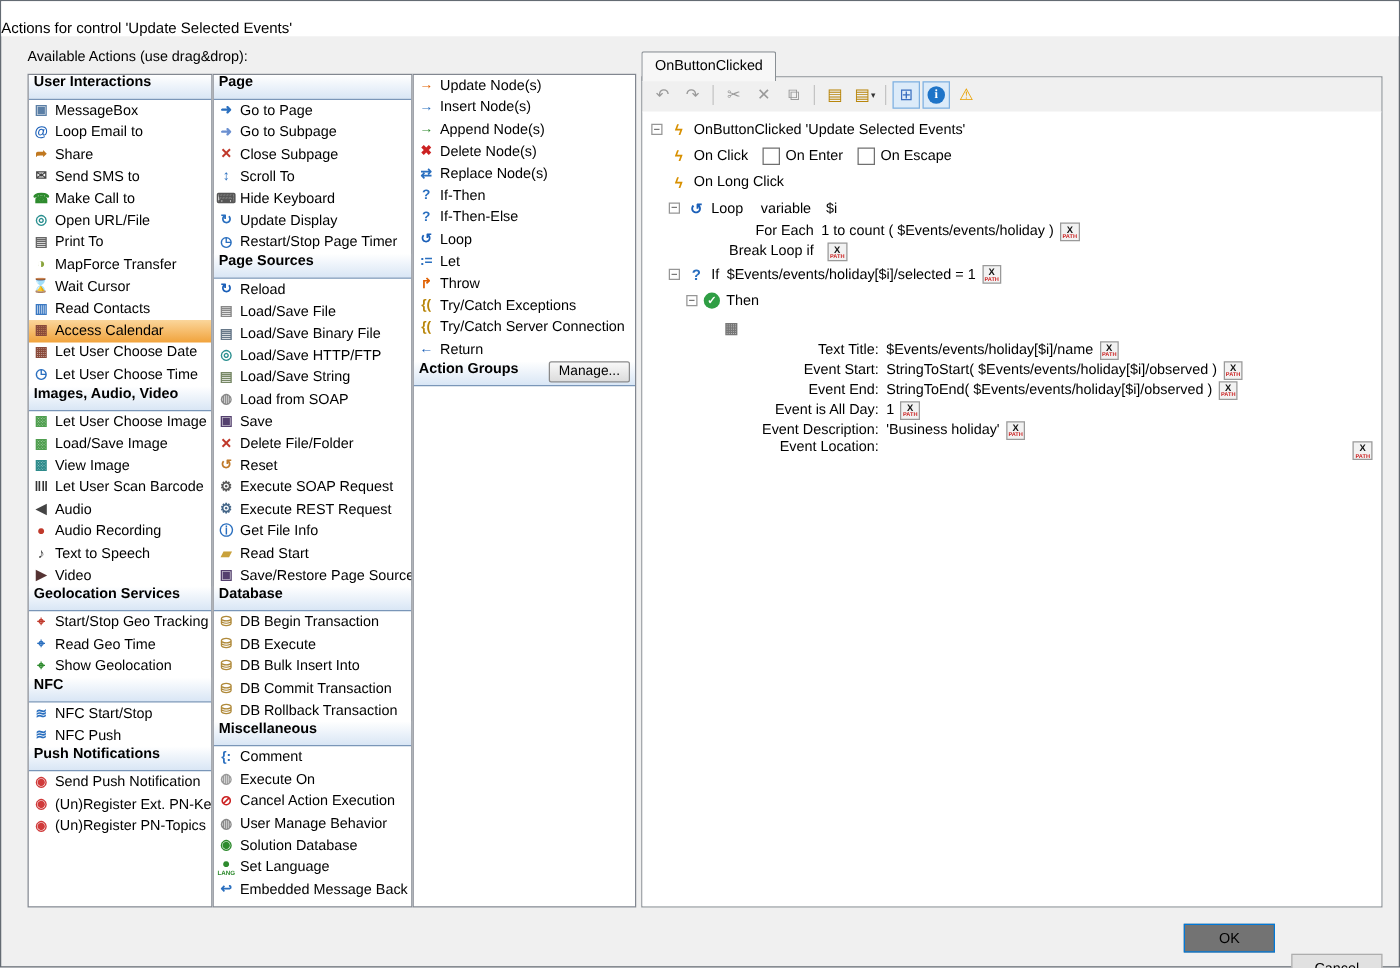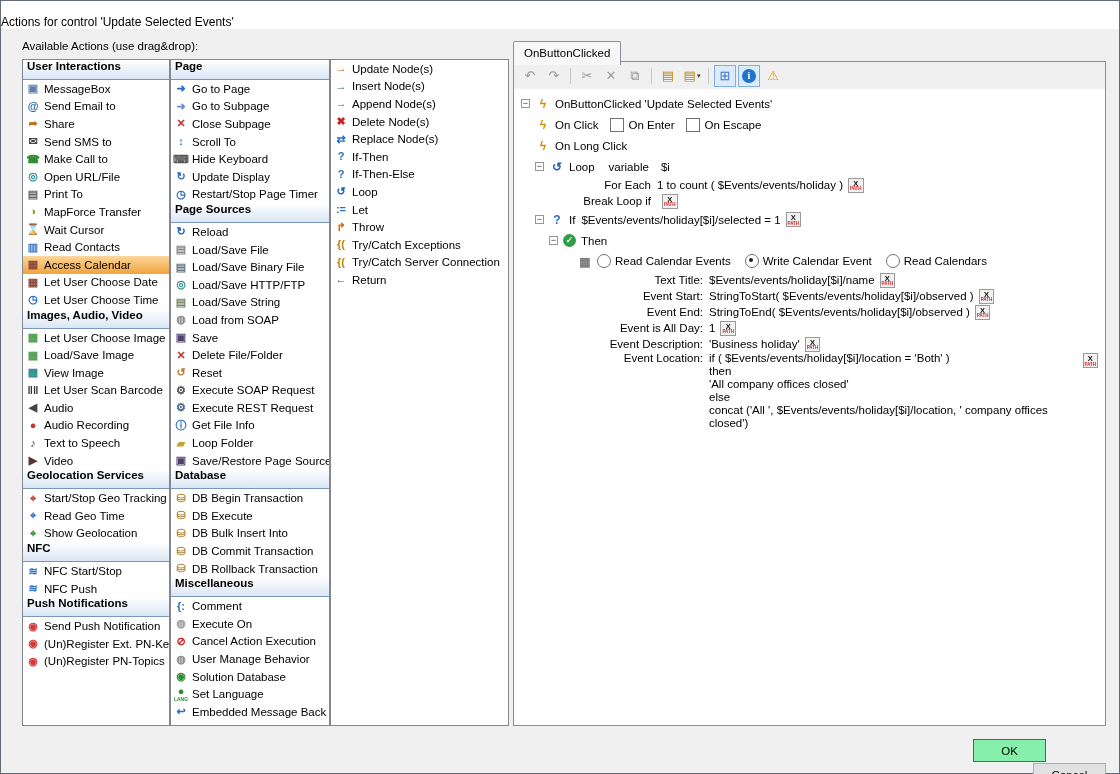--- a/index.html
+++ b/index.html
@@ -61,21 +61,21 @@
   .frow .flabel{display:inline-block;width:182px;min-width:182px;text-align:right;margin-right:6px}
   .frow .fval{color:#000}
   .frow.multi{height:auto;align-items:flex-start}
   .frow.multi .fval{white-space:pre-line;line-height:13px}
   .frow.multi .xp{margin-left:auto;margin-top:1px}
   .gapA{margin-left:14px}
   .gapB{margin-left:12px}
   .mr6{margin-right:6px}
 
   .footer-btn{position:absolute;width:73px;height:23px;font-size:11.5px;font-family:inherit;background:#e1e1e1;border:1px solid #adadad}
-  .footer-btn.ok{left:972px;top:738px;background:#86efac;border:1px solid #0078d7}
+  .footer-btn.ok{left:946px;top:738px;background:#737373;border:1px solid #0078d7}
   .footer-btn.cancel{left:1032px;top:762px}
 </style>
 </head>
 <body>
 
 <div class="dialog">
   <div class="titlebar">
     <span class="title">Actions for control 'Update Selected Events'</span>
   </div>
 
@@ -85,21 +85,21 @@
     <div class="listbox c0">
         <div class="lb-header">
           <span>User Interactions</span>
         </div>
         <div class="lb-item">
           <span class="ico" style="color: rgb(91, 127, 166);">▣</span>
           <span>MessageBox</span>
         </div>
         <div class="lb-item">
           <span class="ico" style="color: rgb(26, 95, 184);">@</span>
-          <span>Send Email to</span>
+          <span>Loop Email to</span>
         </div>
         <div class="lb-item">
           <span class="ico" style="color: rgb(192, 120, 32);">➦</span>
           <span>Share</span>
         </div>
         <div class="lb-item">
           <span class="ico" style="color: rgb(68, 68, 68);">✉</span>
           <span>Send SMS to</span>
         </div>
         <div class="lb-item">
@@ -293,21 +293,21 @@
         <div class="lb-item">
           <span class="ico" style="color: rgb(68, 102, 136);">⚙</span>
           <span>Execute REST Request</span>
         </div>
         <div class="lb-item">
           <span class="ico" style="color: rgb(42, 111, 191);">ⓘ</span>
           <span>Get File Info</span>
         </div>
         <div class="lb-item">
           <span class="ico" style="color: rgb(201, 161, 59);">▰</span>
-          <span>Loop Folder</span>
+          <span>Read Start</span>
         </div>
         <div class="lb-item">
           <span class="ico" style="color: rgb(84, 64, 110);">▣</span>
           <span>Save/Restore Page Sources</span>
         </div>
         <div class="lb-header">
           <span>Database</span>
         </div>
         <div class="lb-item">
           <span class="ico" style="color: rgb(176, 138, 58);">⛁</span>
@@ -406,20 +406,24 @@
           <span class="ico" style="color: rgb(184, 134, 11);">{(</span>
           <span>Try/Catch Exceptions</span>
         </div>
         <div class="lb-item">
           <span class="ico" style="color: rgb(184, 134, 11);">{(</span>
           <span>Try/Catch Server Connection</span>
         </div>
         <div class="lb-item">
           <span class="ico" style="color: rgb(26, 95, 184);">←</span>
           <span>Return</span>
+        </div>
+        <div class="lb-header">
+          <span>Action Groups</span>
+          <button class="mini-btn">Manage...</button>
         </div>
       </div>
   </div>
 
   <div class="tab">OnButtonClicked</div>
 
   <div class="panel">
     <div class="toolbar" id="toolbar">
         <button class="tbtn">
           <span class="ico" style="color: rgb(154, 154, 154);">↶</span>
@@ -516,30 +520,20 @@
       </div>
 
       <div class="trow ml2">
         <span class="exp">−</span>
         <span class="tico then-badge" style="color: rgb(255, 255, 255);">✓</span>
         <span>Then</span>
       </div>
 
       <div class="trow ml3">
         <span class="tico" style="color: rgb(119, 119, 119);">▦</span>
-        <span id="radios"><span class="radio-item">
-              <span class="radio"></span>
-              <span>Read Calendar Events</span>
-            </span><span class="radio-item">
-              <span class="radio on"></span>
-              <span>Write Calendar Event</span>
-            </span><span class="radio-item">
-              <span class="radio"></span>
-              <span>Read Calendars</span>
-            </span></span>
       </div>
 
       <div id="fieldRows">
           <div class="frow">
             <span class="flabel">Text Title:</span>
             <span class="fval">$Events/events/holiday[$i]/name</span>
             <span class="xp">
               <span class="xp-x">X</span>
               <span class="xp-path">PATH</span>
             </span>
@@ -571,25 +565,20 @@
           <div class="frow">
             <span class="flabel">Event Description:</span>
             <span class="fval">'Business holiday'</span>
             <span class="xp">
               <span class="xp-x">X</span>
               <span class="xp-path">PATH</span>
             </span>
           </div>
           <div class="frow multi">
             <span class="flabel">Event Location:</span>
-            <span class="fval">if ( $Events/events/holiday[$i]/location = 'Both' )
-then
-'All company offices closed'
-else
-concat ('All ', $Events/events/holiday[$i]/location, ' company offices closed')</span>
             <span class="xp">
               <span class="xp-x">X</span>
               <span class="xp-path">PATH</span>
             </span>
           </div>
         </div>
 
     </div>
   </div>
 

